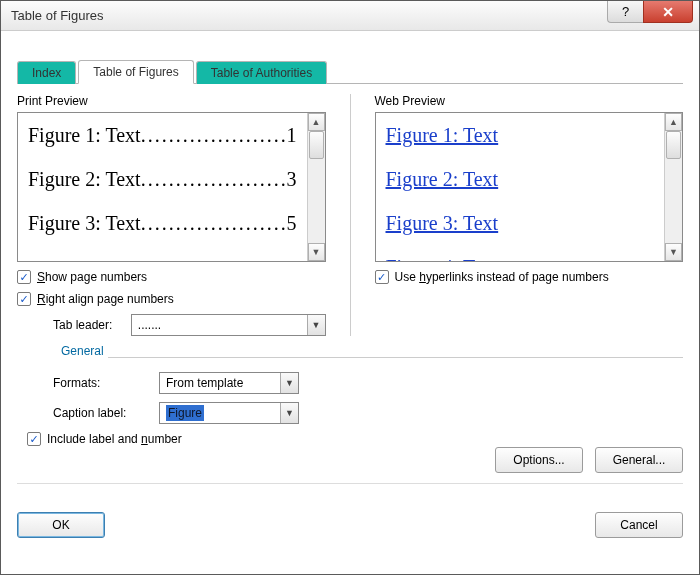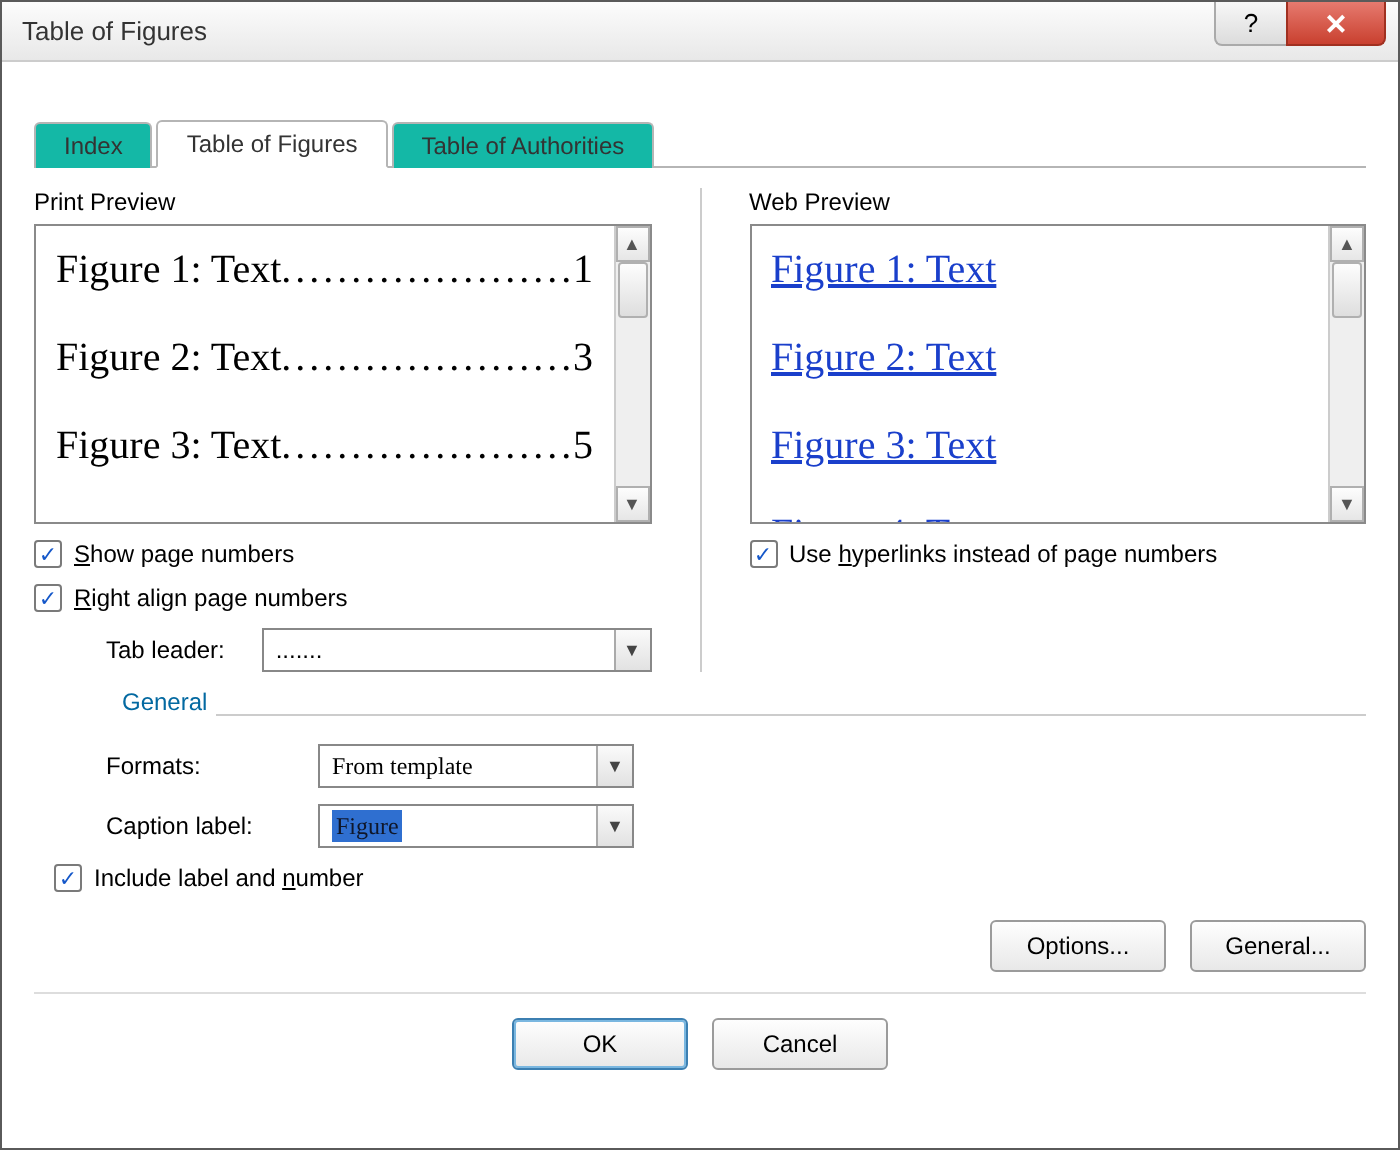--- a/index.html
+++ b/index.html
@@ -161,53 +161,53 @@
     border: 1px solid #888; height: 22px; background: #fff;
   }
   .select .sval { flex: 1; padding: 0 6px; font-size: 12px; }
   .select .sbtn {
     width: 18px; height: 100%;
     border-left: 1px solid #aaa;
     background: linear-gradient(#fafafa,#e2e2e2);
     text-align: center; line-height: 20px; font-size: 9px; color: #444;
   }
   .select.tab-leader { width: 235px; }
-  .select.mid { width: 158px; font-family: Liberation Serif, serif; }
+  .select.mid { width: 140px; }
   .sel-highlight { background: #2f6fd0; color: #0f172a; padding: 1px 2px; }
   .fieldset {
     margin-top: 16px;
     position: relative;
     padding-top: 6px;
   }
   .fieldset .legend {
     position: absolute; top: -8px; left: 0;
     background: #fff; padding: 0 4px 0 0; color: #0369a1; margin-left: 44px;
   }
   .fieldset .line {
     border-top: 1px solid #ccc;
     margin-left: 52px;
     margin-top: -1px;
   }
   .opt-row {
-    display: flex; justify-content: flex-end; gap: 12px; margin-top: 14px;
+    display: flex; justify-content: flex-end; gap: 12px; margin-top: 1px;
   }
   .btn {
     min-width: 88px; height: 26px;
     border: 1px solid #9b9b9b; border-radius: 3px;
     background: linear-gradient(#fefefe,#e8e8e8);
     display: flex; align-items: center; justify-content: center;
     font-size: 12px; padding: 0 14px;
   }
   .btn.default {
     border: 1px solid #3c7fb1;
     box-shadow: 0 0 0 1px #7ab7e0 inset;
   }
   .bottom-row {
-    display: flex; justify-content: center; gap: 12px;
-    border-top: 1px solid #ddd; padding-top: 12px; margin-top: 10px;
+    display: flex; justify-content: space-between; gap: 12px;
+    border-top: 1px solid #ddd; padding-top: 28px; margin-top: 10px;
   }
 </style>
 </head>
 <body>
 
 <div class="window">
   <div class="titlebar">
     <div class="titlebar-title">Table of Figures</div>
     <div class="title-btns">
       <div class="title-btn help-btn">

